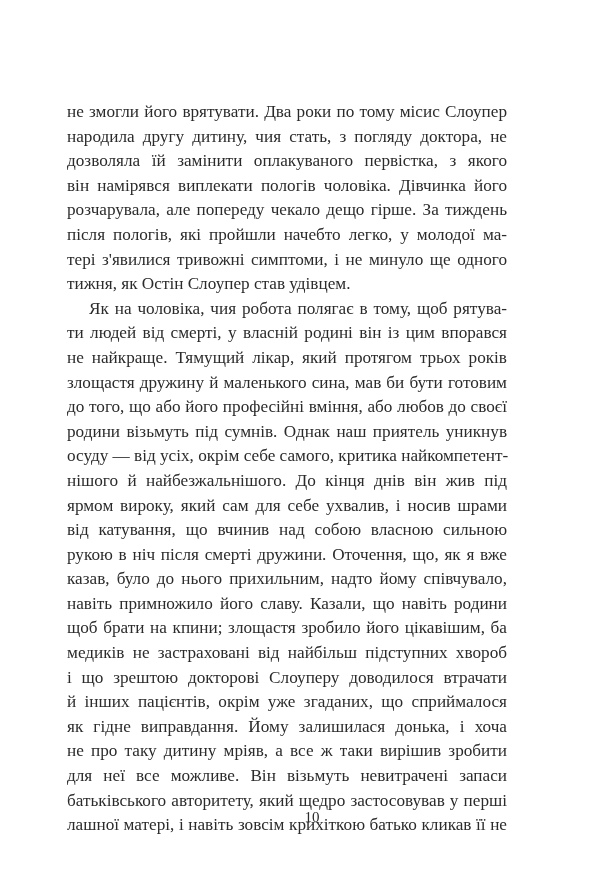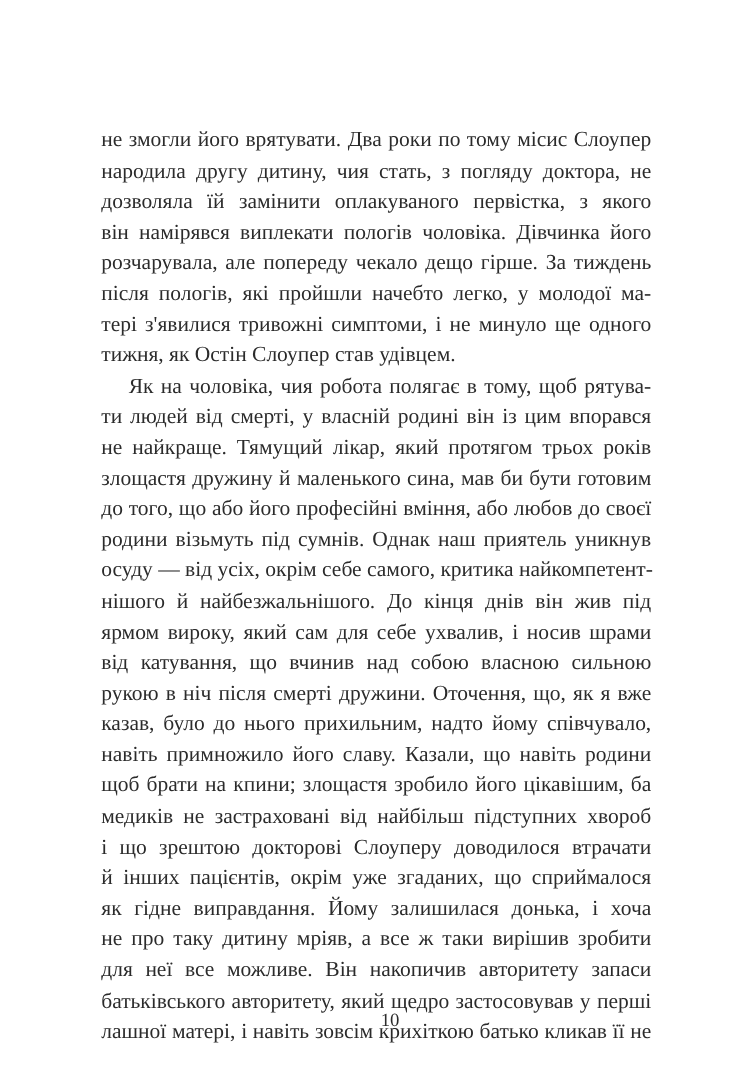--- a/index.html
+++ b/index.html
@@ -14,21 +14,21 @@
       overflow: hidden;
     }
     .page {
       position: absolute;
       left: 0; top: 0;
       width: 600px; height: 870px;
       background: #ffffff;
     }
     .text-block {
       position: absolute;
-      left: 81px;
+      left: 67px;
       top: 100px;
       width: 440px;
       font-family: "Liberation Serif", "DejaVu Serif", serif;
       font-size: 17.2px;
       line-height: 24.6px;
       color: #2b2b2b;
     }
     .line {
       display: block;
       white-space: nowrap;
@@ -85,20 +85,20 @@
       <span class="line">від катування, що вчинив над собою власною сильною</span>
       <span class="line">рукою в ніч після смерті дружини. Оточення, що, як я вже</span>
       <span class="line">казав, було до нього прихильним, надто йому співчувало,</span>
       <span class="line">навіть примножило його славу. Казали, що навіть родини</span>
       <span class="line">щоб брати на кпини; злощастя зробило його цікавішим, ба</span>
       <span class="line">медиків не застраховані від найбільш підступних хвороб</span>
       <span class="line">і що зрештою докторові Слоуперу доводилося втрачати</span>
       <span class="line">й інших пацієнтів, окрім уже згаданих, що сприймалося</span>
       <span class="line">як гідне виправдання. Йому залишилася донька, і хоча</span>
       <span class="line">не про таку дитину мріяв, а все ж таки вирішив зробити</span>
-      <span class="line">для неї все можливе. Він накопичив авторитету запаси</span>
+      <span class="line">для неї все можливе. Він візьмуть невитрачені запаси</span>
       <span class="line">батьківського авторитету, який щедро застосовував у перші</span>
       <span class="line">лашної матері, і навіть зовсім крихіткою батько кликав її не</span>
     </div>
   </div>
 
   <div class="page-number">10</div>
 </div>
 
 </body></html>

